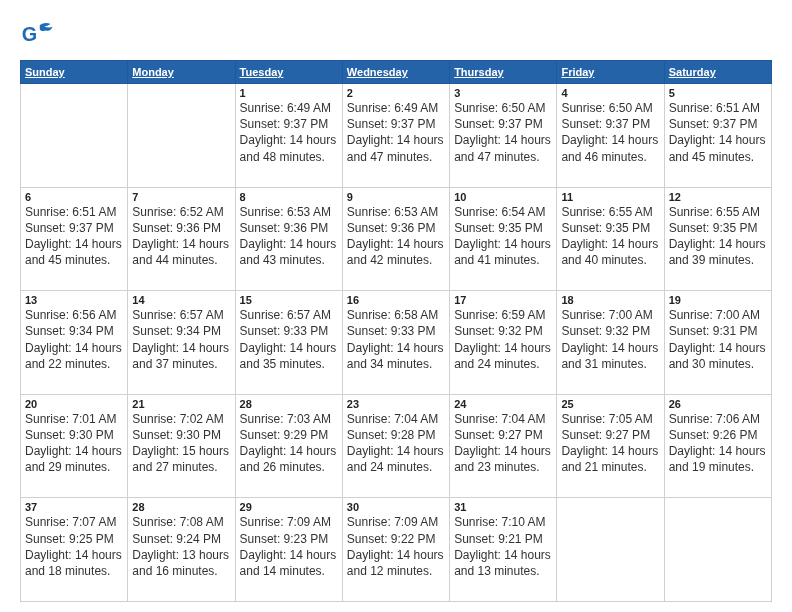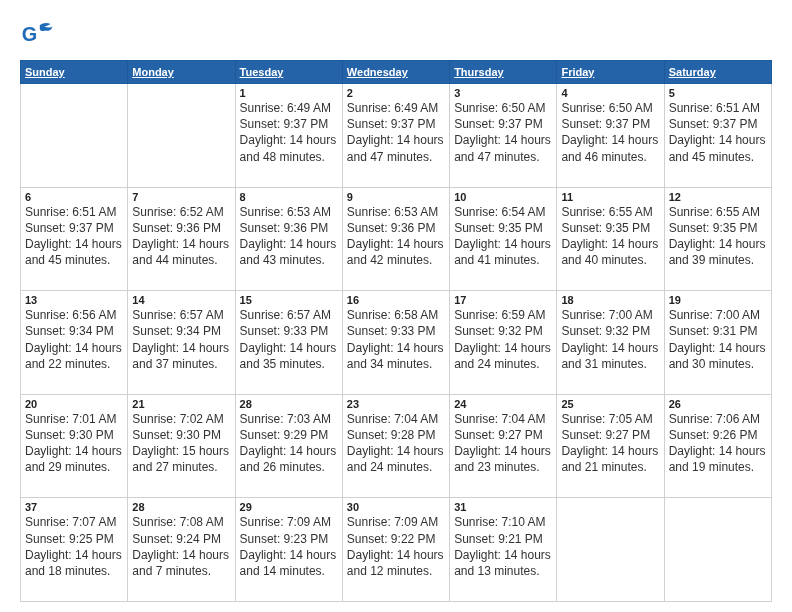--- a/index.html
+++ b/index.html
@@ -358,21 +358,21 @@
               <div>Sunrise: 7:07 AM</div>
               <div>Sunset: 9:25 PM</div>
               <div>Daylight: 14 hours and 18 minutes.</div>
             </div>
           </td>
           <td>
             <span class="day-num">28</span>
             <div class="day-info">
               <div>Sunrise: 7:08 AM</div>
               <div>Sunset: 9:24 PM</div>
-              <div>Daylight: 14 hours and 7 minutes.</div>
+              <div>Daylight: 13 hours and 16 minutes.</div>
             </div>
           </td>
           <td>
             <span class="day-num">29</span>
             <div class="day-info">
               <div>Sunrise: 7:09 AM</div>
               <div>Sunset: 9:23 PM</div>
               <div>Daylight: 14 hours and 14 minutes.</div>
             </div>
           </td>

